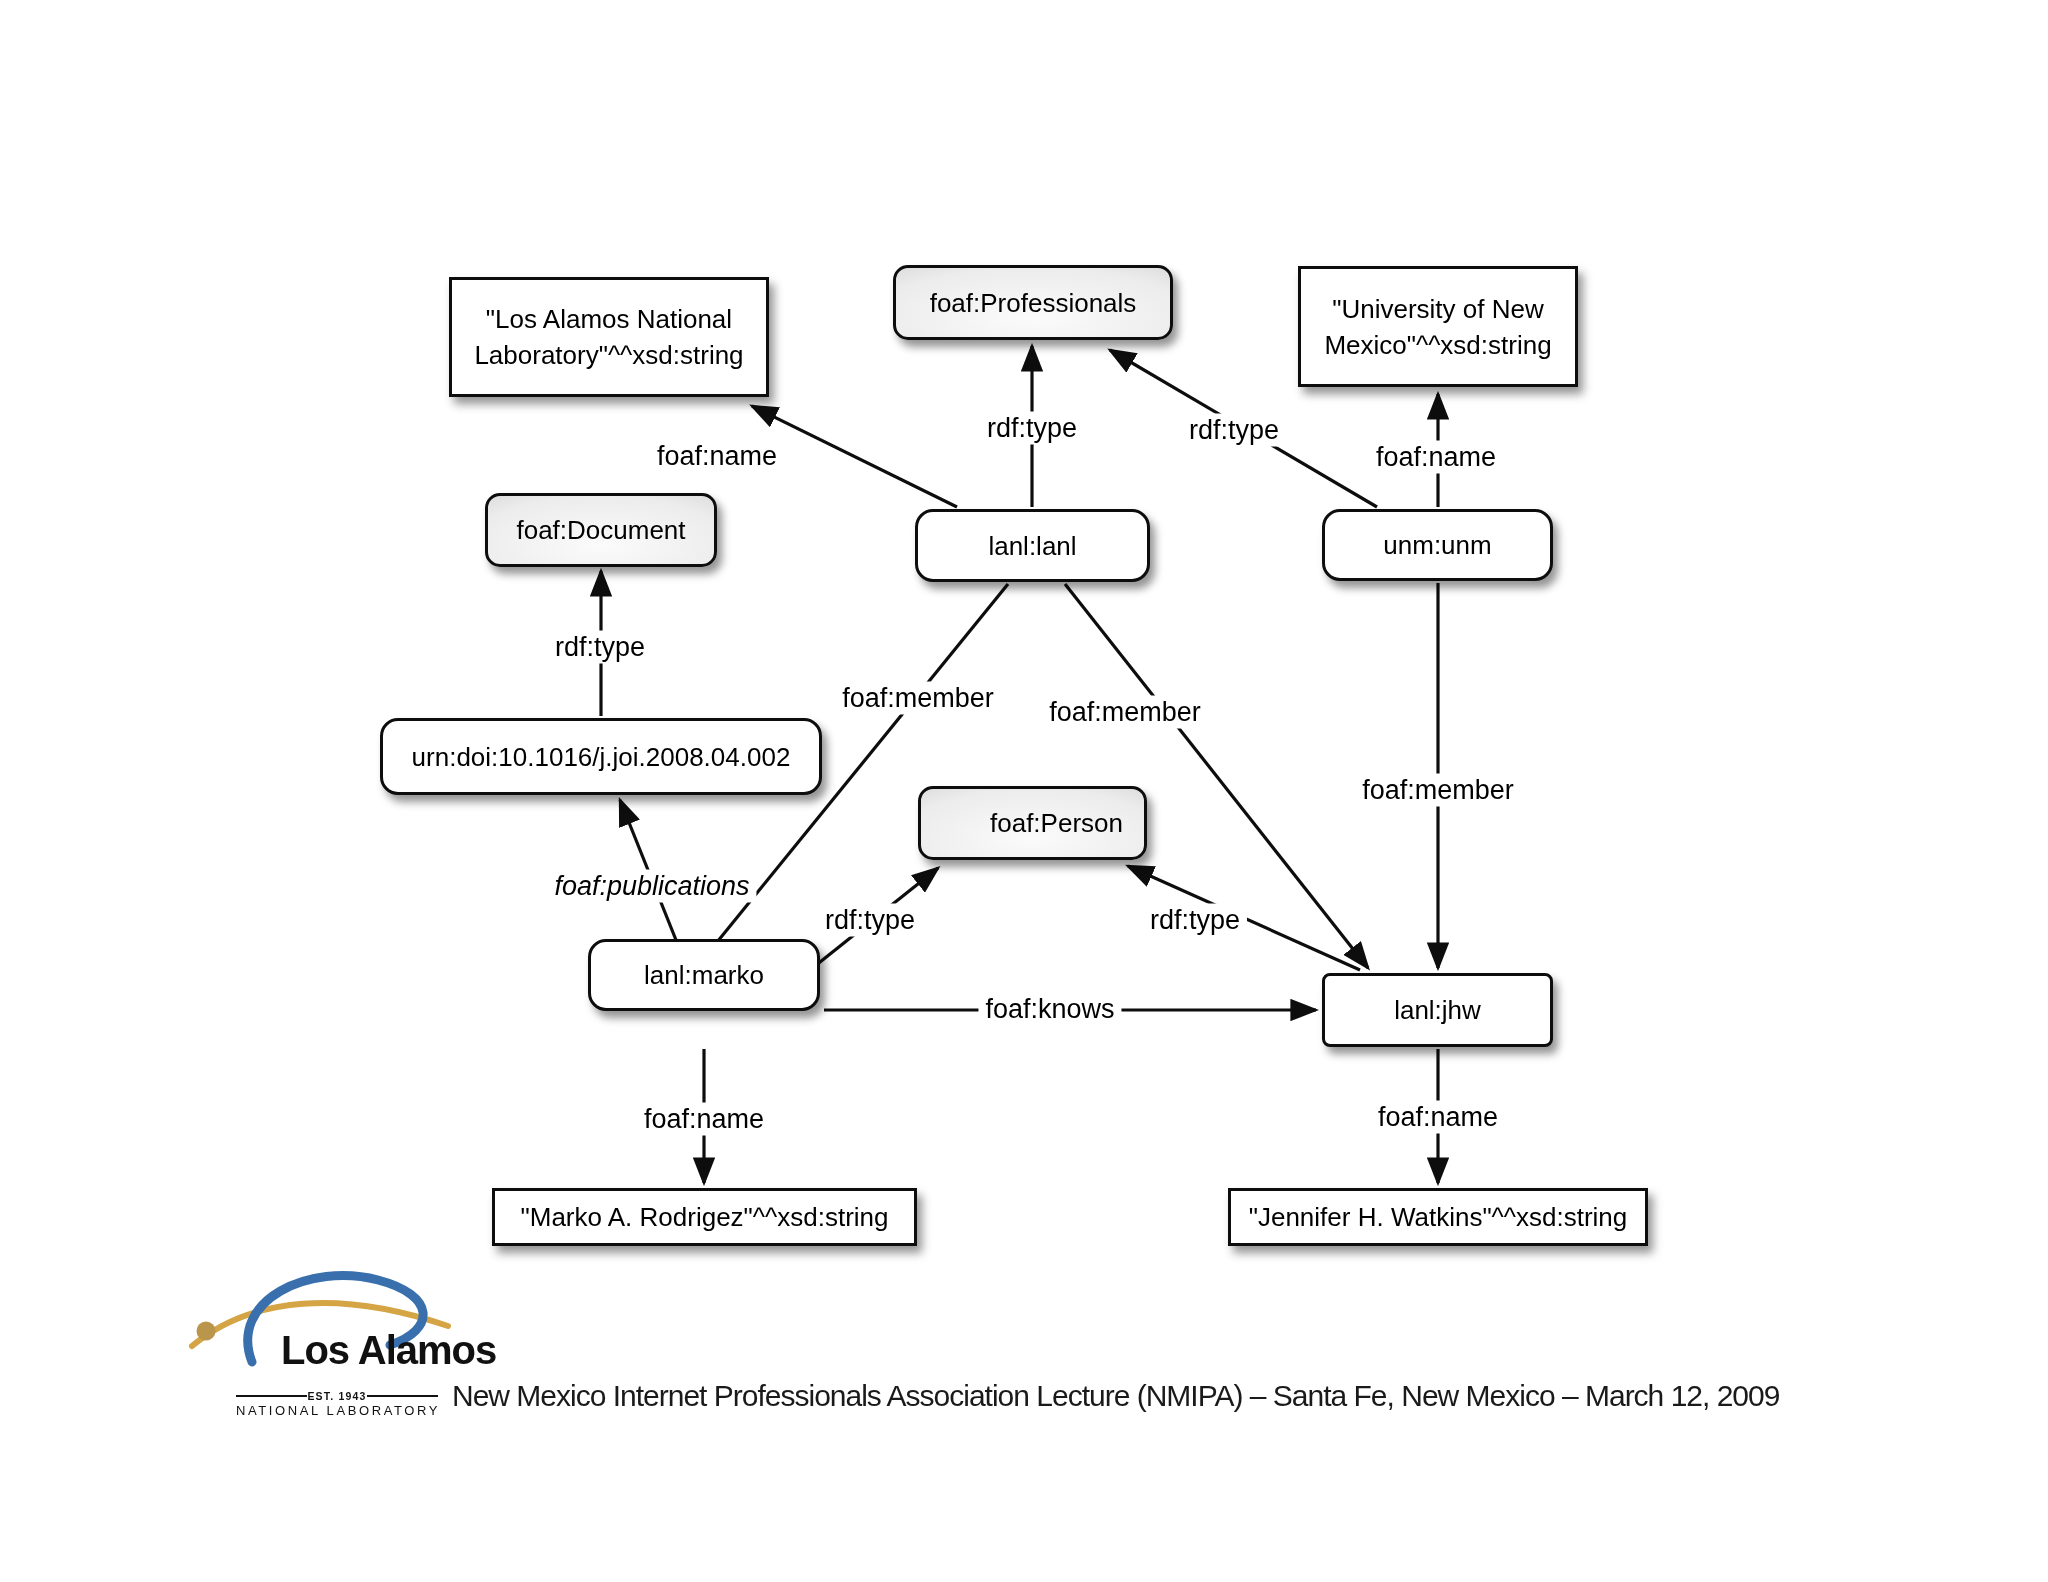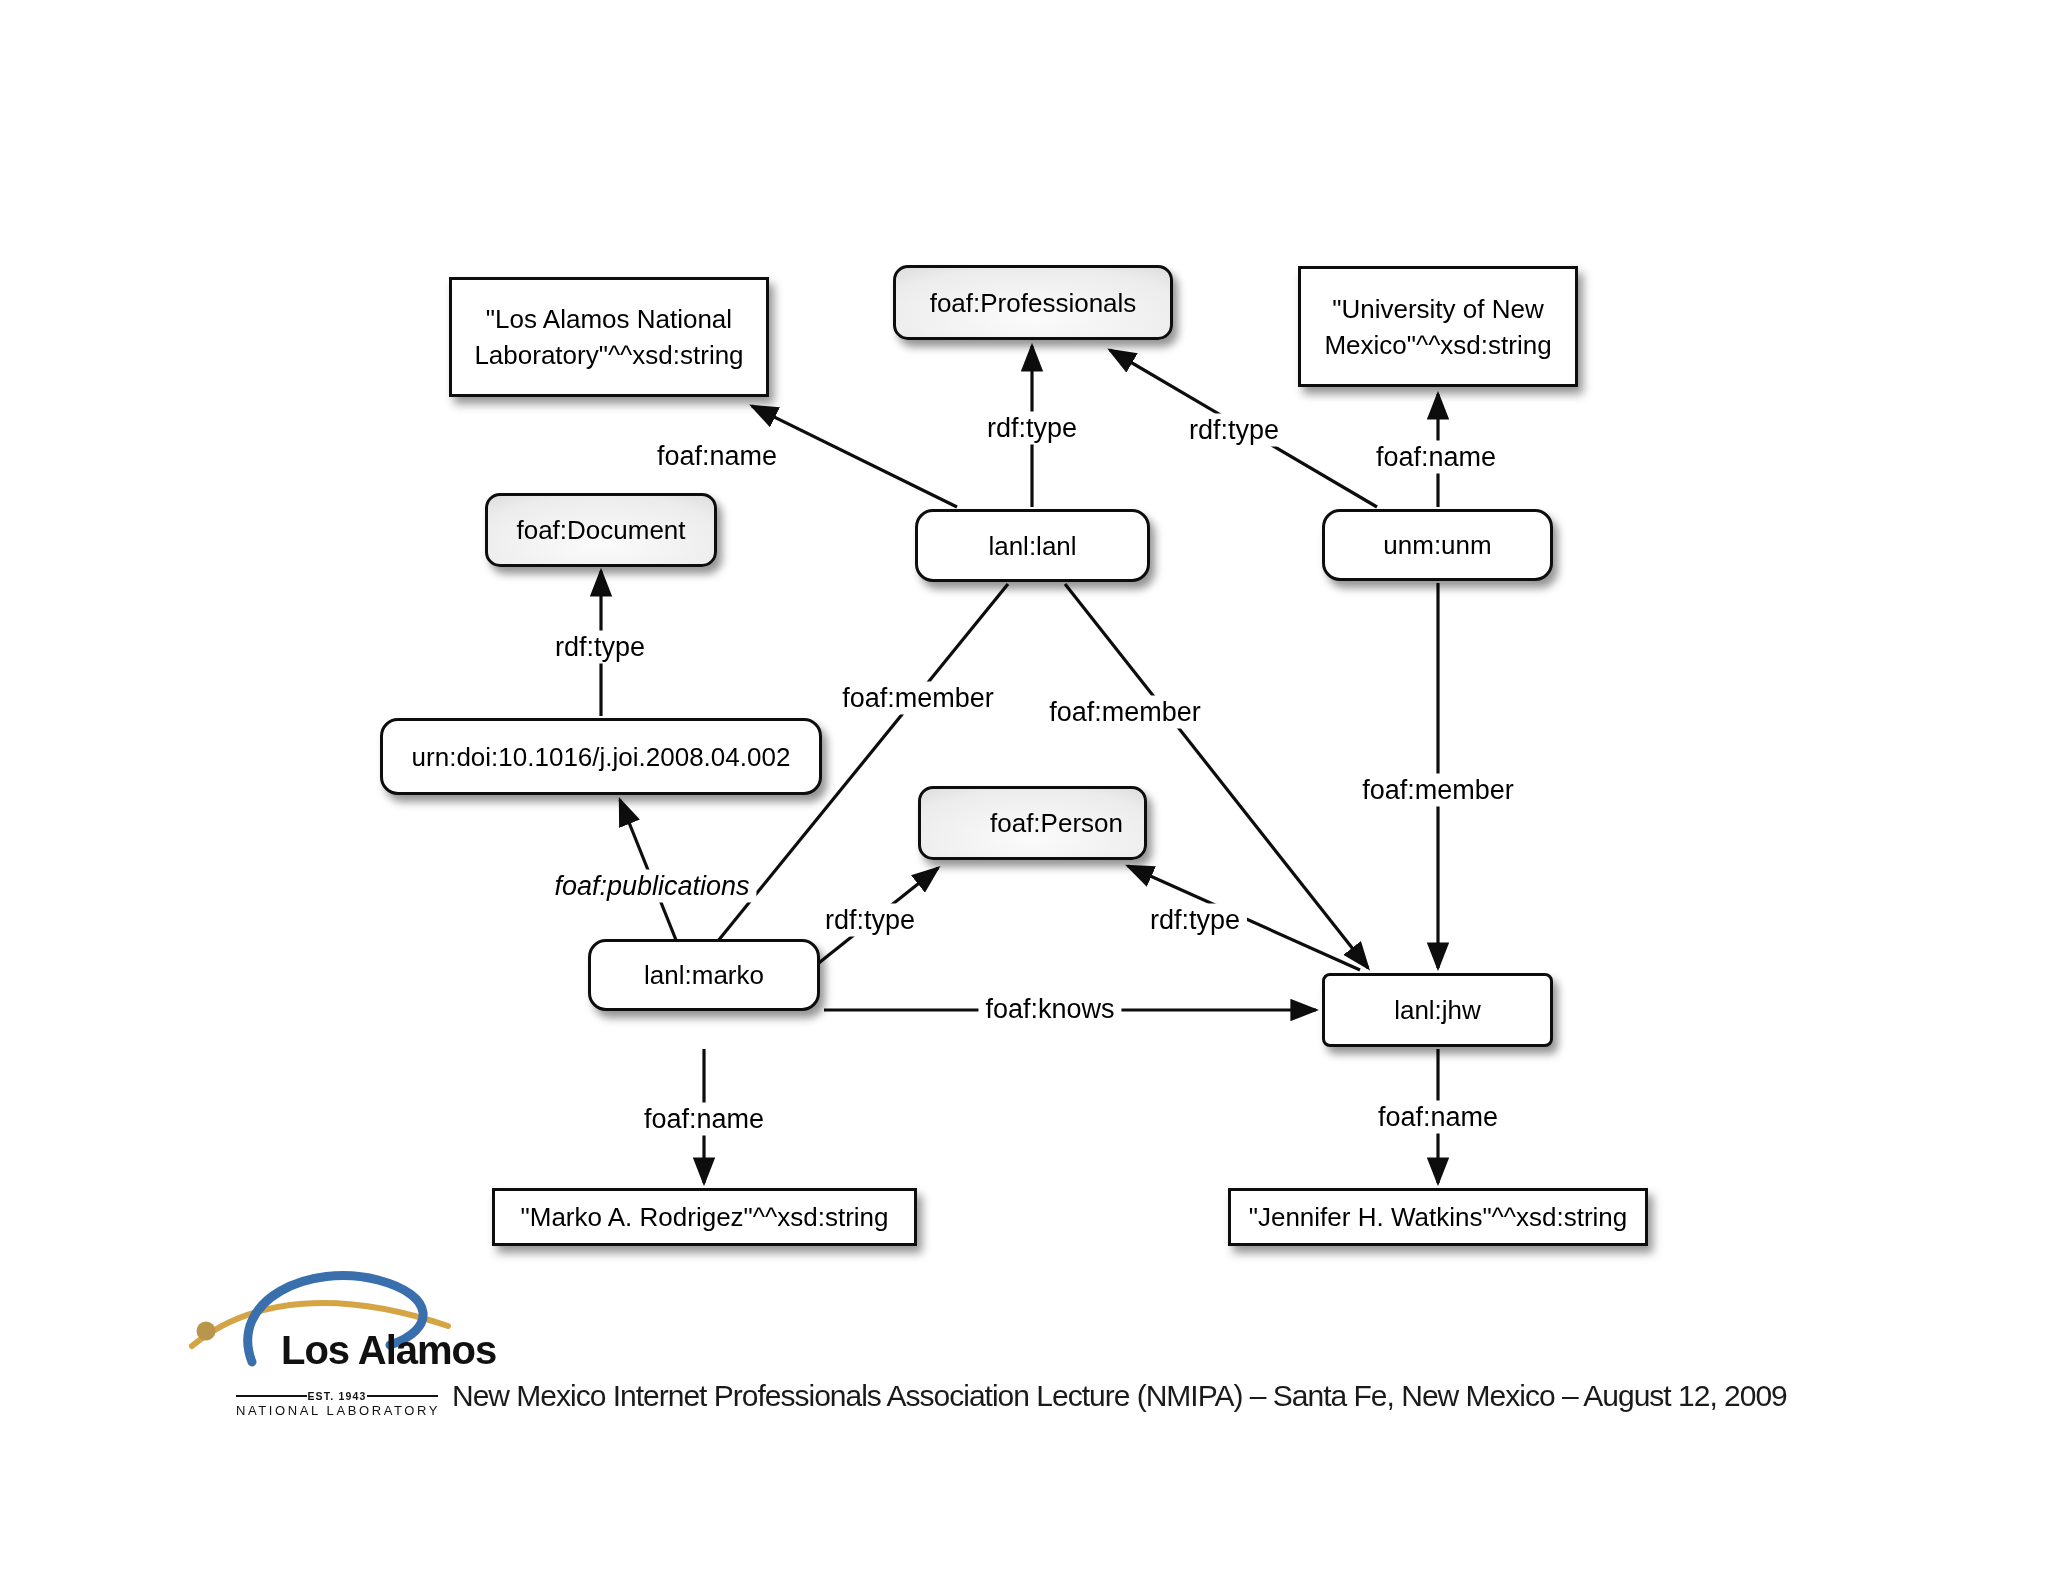--- a/index.html
+++ b/index.html
@@ -128,15 +128,15 @@
   </svg>
 
   <div class="logo-title">Los Alamos</div>
   <div class="logo-subtitle">NATIONAL LABORATORY</div>
   <div class="logo-est-row">
     <span class="rule"></span>
     <span class="logo-est">EST. 1943</span>
     <span class="rule"></span>
   </div>
 
-  <div class="caption">New Mexico Internet Professionals Association Lecture (NMIPA) – Santa Fe, New Mexico – August 12, 2009</div>
+  <div class="caption">New Mexico Internet Professionals Association Lecture (NMIPA) – Santa Fe, New Mexico – March 12, 2009</div>
 
 </div>
 
 </body></html>

